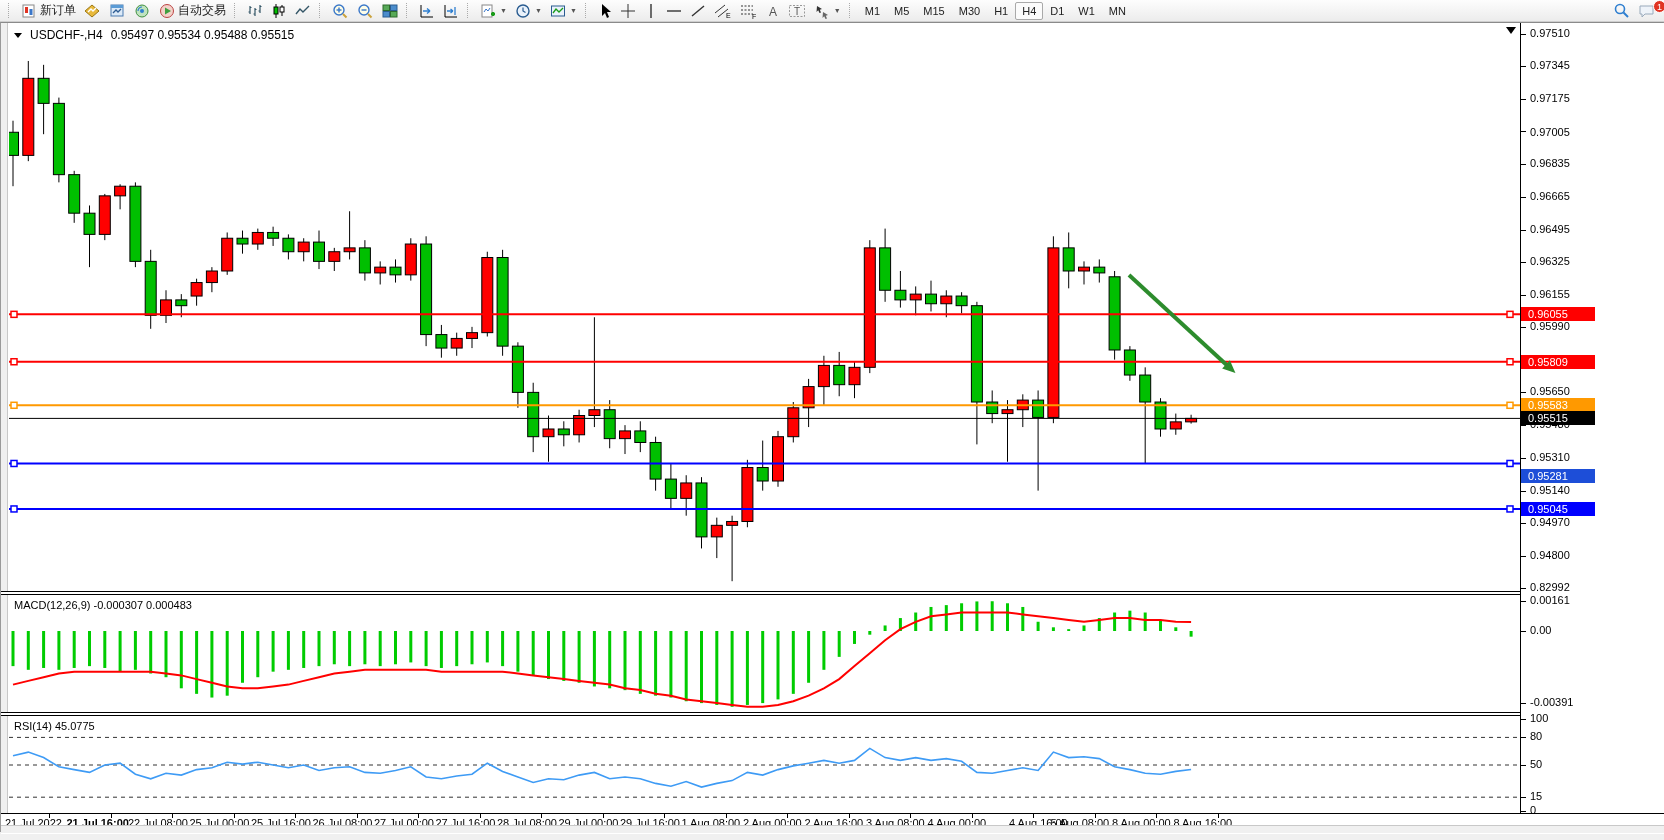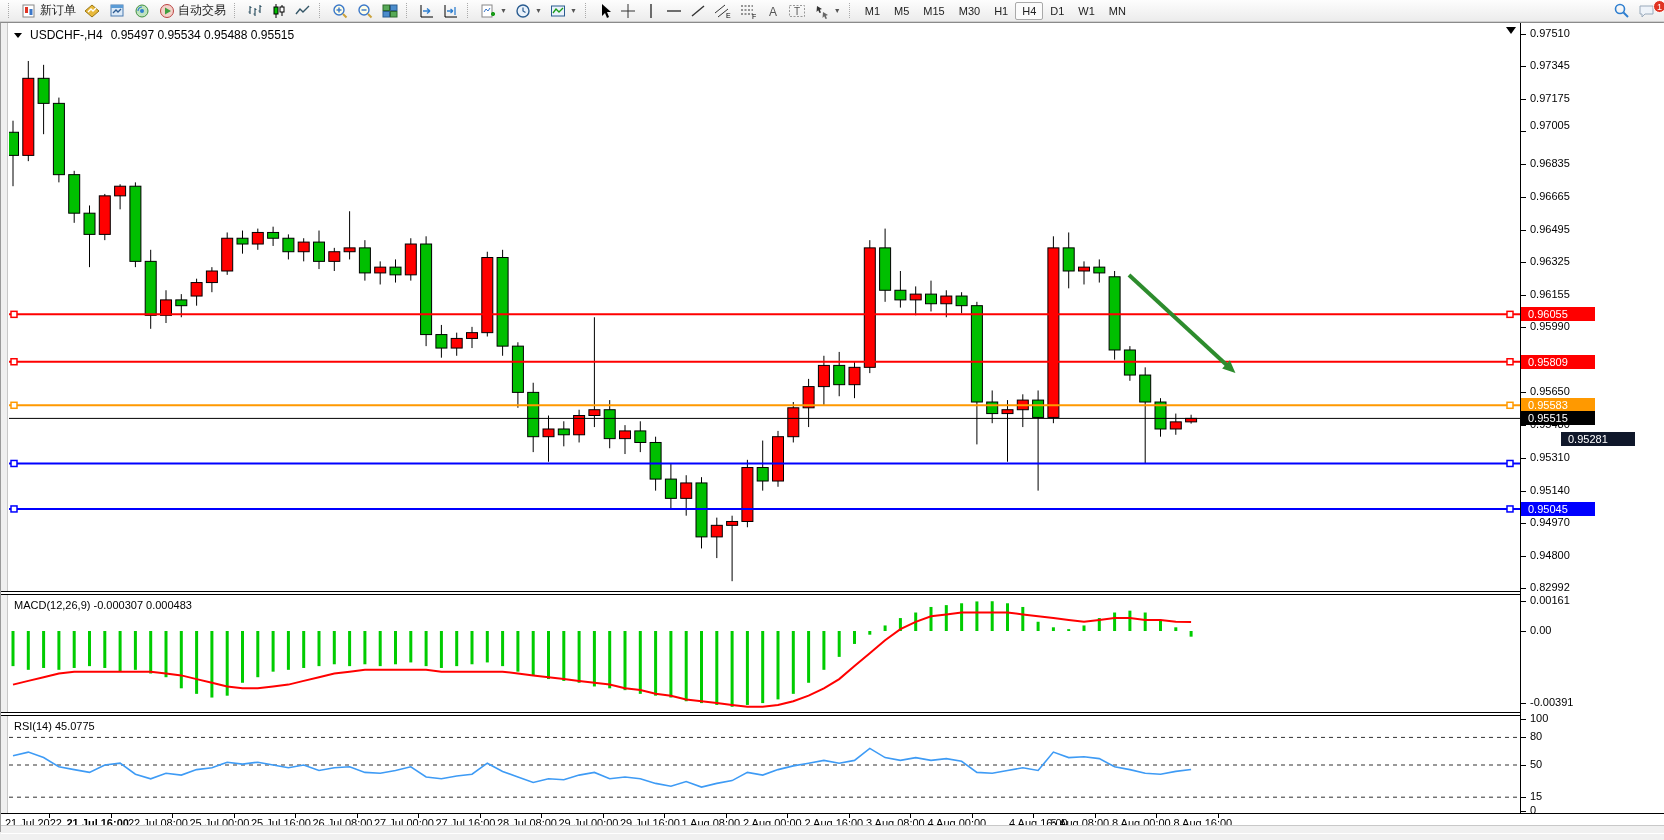--- a/index.html
+++ b/index.html
@@ -568,21 +568,21 @@
     <div class="pane-label" style="top:697px">RSI(14) 45.0775</div>
 
     <div class="price-axis" id="price-axis">
         <div class="ptick" style="top: 11px;"></div>
         <span class="plabel" style="top: 4px;">0.97510</span>
         <div class="ptick" style="top: 42.7919px;"></div>
         <span class="plabel" style="top: 35.7919px;">0.97345</span>
         <div class="ptick" style="top: 75.5472px;"></div>
         <span class="plabel" style="top: 68.5472px;">0.97175</span>
         <div class="ptick" style="top: 108.303px;"></div>
-        <span class="plabel" style="top: 96px; text-align: right;">0.97005</span>
+        <span class="plabel" style="top: 103px; text-align: right;">0.97005</span>
         <div class="ptick" style="top: 141.058px;"></div>
         <span class="plabel" style="top: 134.058px;">0.96835</span>
         <div class="ptick" style="top: 173.813px;"></div>
         <span class="plabel" style="top: 166.813px;">0.96665</span>
         <div class="ptick" style="top: 206.568px;"></div>
         <span class="plabel" style="top: 199.568px;">0.96495</span>
         <div class="ptick" style="top: 239.324px;"></div>
         <span class="plabel" style="top: 232.324px;">0.96325</span>
         <div class="ptick" style="top: 272.079px;"></div>
         <span class="plabel" style="top: 265.079px;">0.96155</span>
@@ -617,21 +617,21 @@
         <div class="ptick" style="top: 742px;"></div>
         <span class="plabel" style="top: 735px;">50</span>
         <div class="ptick" style="top: 774.2px;"></div>
         <span class="plabel" style="top: 767.2px;">15</span>
         <div class="ptick" style="top: 788px;"></div>
         <span class="plabel" style="top: 781px;">0</span>
         <div class="pbadge" style="top: 284.347px; background: rgb(255, 0, 0);">0.96055</div>
         <div class="pbadge" style="top: 331.746px; background: rgb(255, 0, 0);">0.95809</div>
         <div class="pbadge" style="top: 375.291px; background: rgb(255, 153, 0);">0.95583</div>
         <div class="pbadge" style="top: 388.393px; background: rgb(0, 0, 0);">0.95515</div>
-        <div class="pbadge" style="top: 409px; background: #0f172a; margin-left: 40px;">0.95281</div>
+        <div class="pbadge" style="top: 446px; background: #1d4ed8;">0.95281</div>
         <div class="pbadge" style="top: 478.952px; background: rgb(0, 0, 255);">0.95045</div>
       </div>
     <div class="time-axis" id="time-axis">
         <div class="ttick" style="left: 48px;"></div>
         <span class="tlabel" style="left: 4px;">21 Jul 2022</span>
         <div class="ttick" style="left: 109.5px;"></div>
         <span class="tlabel" style="left: 65.5px; font-weight: bold;">21 Jul 16:00</span>
         <div class="ttick" style="left: 171px;"></div>
         <span class="tlabel" style="left: 127px;">22 Jul 08:00</span>
         <div class="ttick" style="left: 232.5px;"></div>

